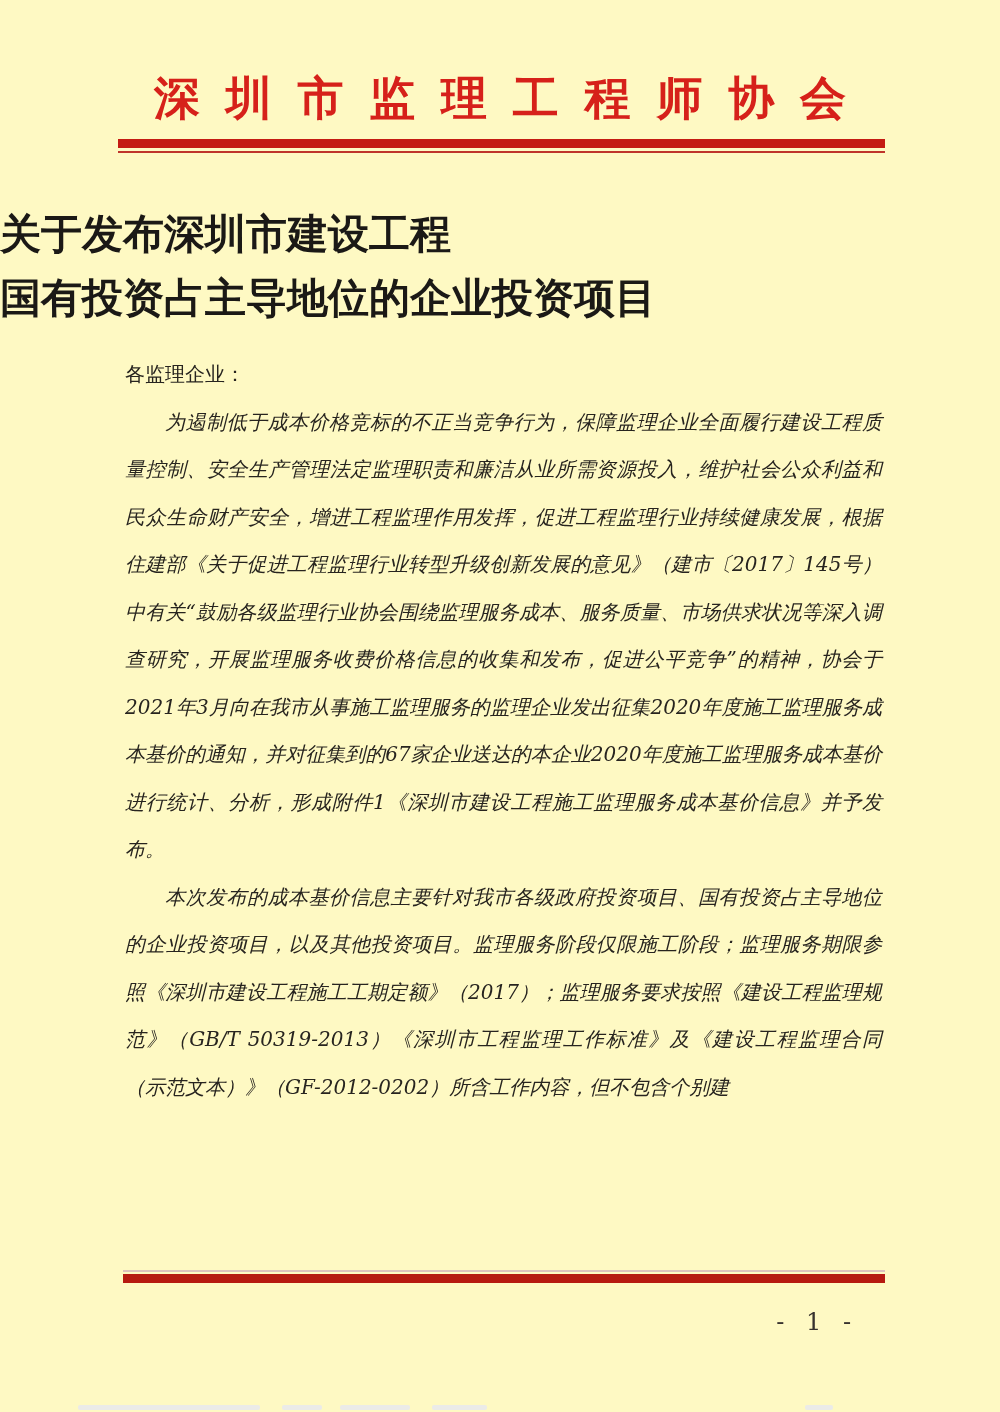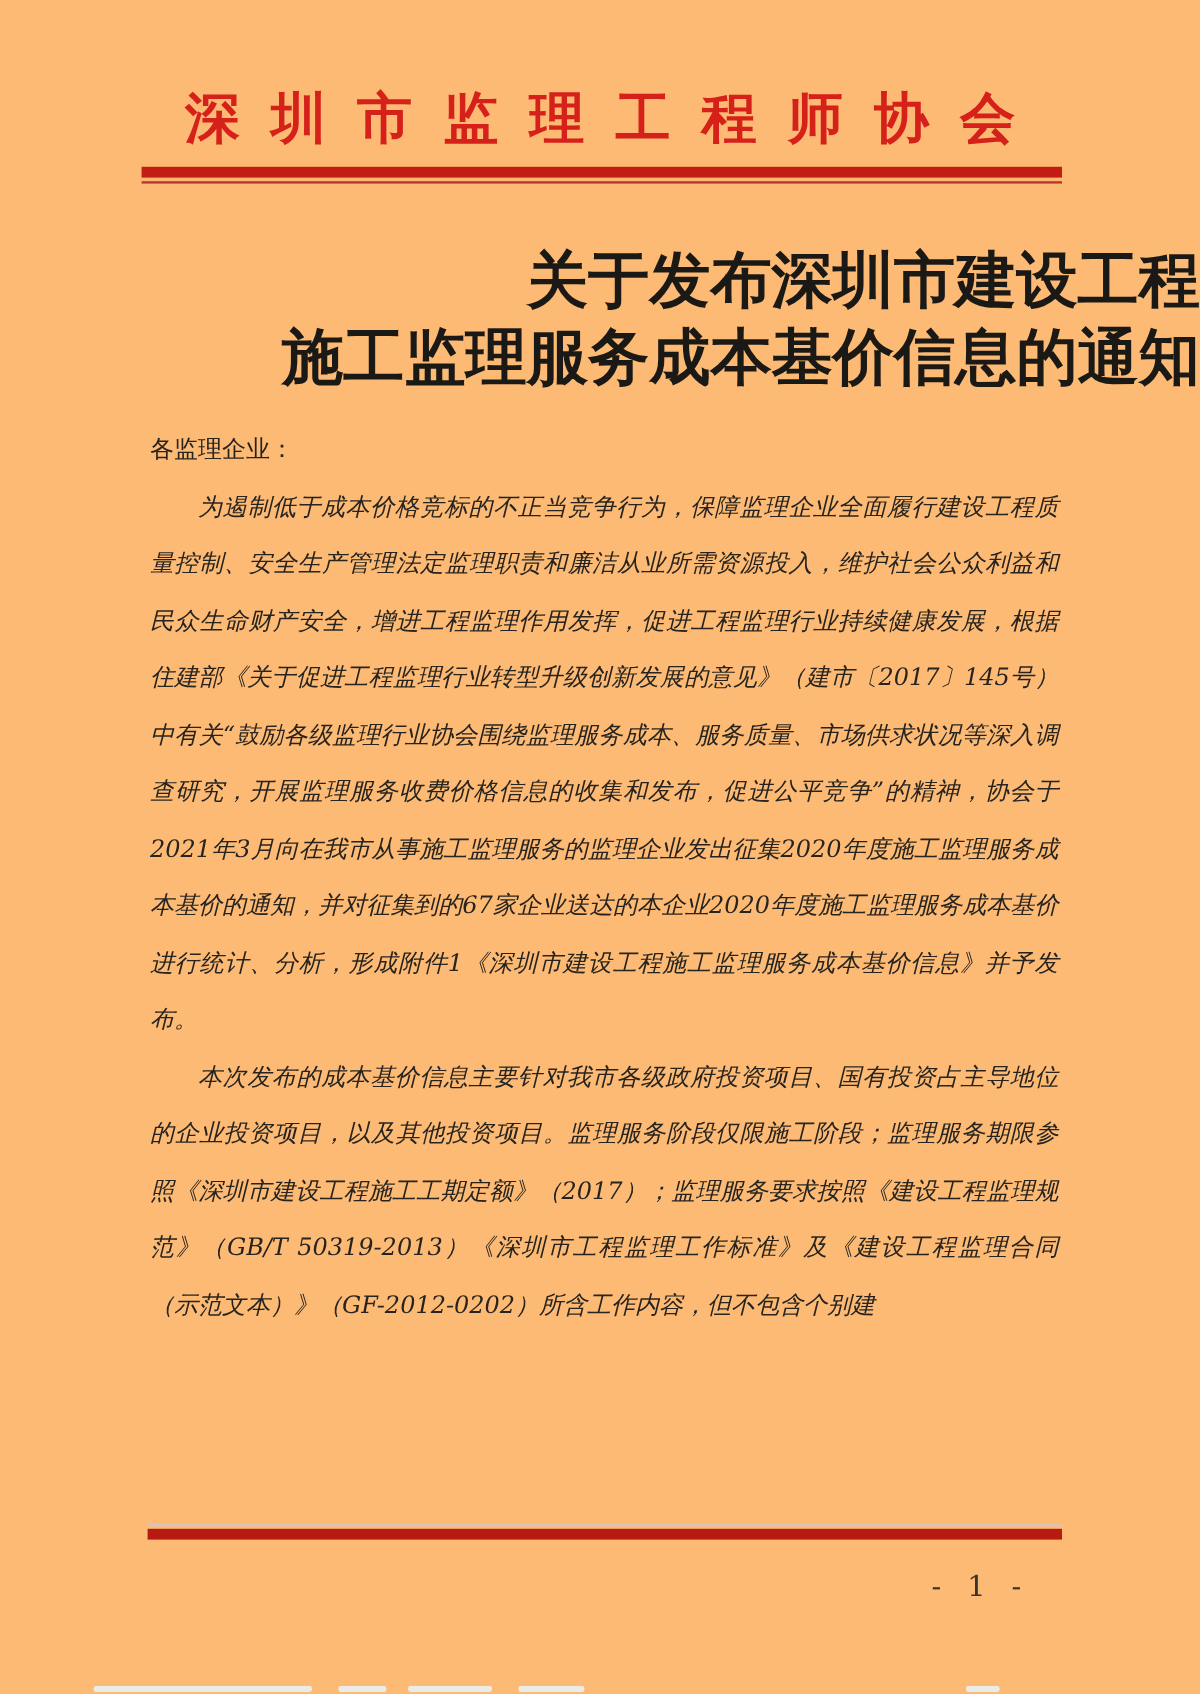--- a/index.html
+++ b/index.html
@@ -4,21 +4,21 @@
 <style>
   html, body {
     margin: 0;
     padding: 0;
     background: #ffffff;
   }
   .page {
     position: relative;
     width: 1000px;
     height: 1412px;
-    background: #fdba74;
+    background: #fef9c3;
     font-family: "DejaVu Serif", "Liberation Serif", serif;
     overflow: hidden;
   }
 
   
   .org-name {
     position: absolute;
     top: 68px;
     left: 0;
     right: 0;
@@ -47,22 +47,22 @@
     background: #bf352b;
   }
 
   
   .doc-title {
     position: absolute;
     top: 202px;
     left: 0;
     right: 0;
     margin: 0;
-    text-align: right;
-    font-size: 51px;
+    text-align: left;
+    font-size: 41px;
     line-height: 64px;
     font-weight: 700;
     color: #1b1916;
   }
 
   
   .body-text {
     position: absolute;
     top: 351px;
     left: 125px;
@@ -123,21 +123,21 @@
 
 <div class="page">
 
   <div class="org-name">深圳市监理工程师协会</div>
 
   <div class="rule-top-thick"></div>
   <div class="rule-top-thin"></div>
 
   <h1 class="doc-title">
     <span>关于发布深圳市建设工程</span><br>
-    <span>施工监理服务成本基价信息的通知</span>
+    <span>国有投资占主导地位的企业投资项目</span>
   </h1>
 
   <div class="body-text">
     <p class="salutation">各监理企业：</p>
     <p class="para">为遏制低于成本价格竞标的不正当竞争行为，保障监理企业全面履行建设工程质量控制、安全生产管理法定监理职责和廉洁从业所需资源投入，维护社会公众利益和民众生命财产安全，增进工程监理作用发挥，促进工程监理行业持续健康发展，根据住建部《关于促进工程监理行业转型升级创新发展的意见》（建市〔2017〕145号）中有关“鼓励各级监理行业协会围绕监理服务成本、服务质量、市场供求状况等深入调查研究，开展监理服务收费价格信息的收集和发布，促进公平竞争”的精神，协会于2021年3月向在我市从事施工监理服务的监理企业发出征集2020年度施工监理服务成本基价的通知，并对征集到的67家企业送达的本企业2020年度施工监理服务成本基价进行统计、分析，形成附件1《深圳市建设工程施工监理服务成本基价信息》并予发布。</p>
     <p class="para">本次发布的成本基价信息主要针对我市各级政府投资项目、国有投资占主导地位的企业投资项目，以及其他投资项目。监理服务阶段仅限施工阶段；监理服务期限参照《深圳市建设工程施工工期定额》（2017）；监理服务要求按照《建设工程监理规范》（GB/T 50319-2013）《深圳市工程监理工作标准》及《建设工程监理合同（示范文本）》（GF-2012-0202）所含工作内容，但不包含个别建</p>
   </div>
 
   <div class="rule-bottom-thin"></div>
   <div class="rule-bottom-thick"></div>

